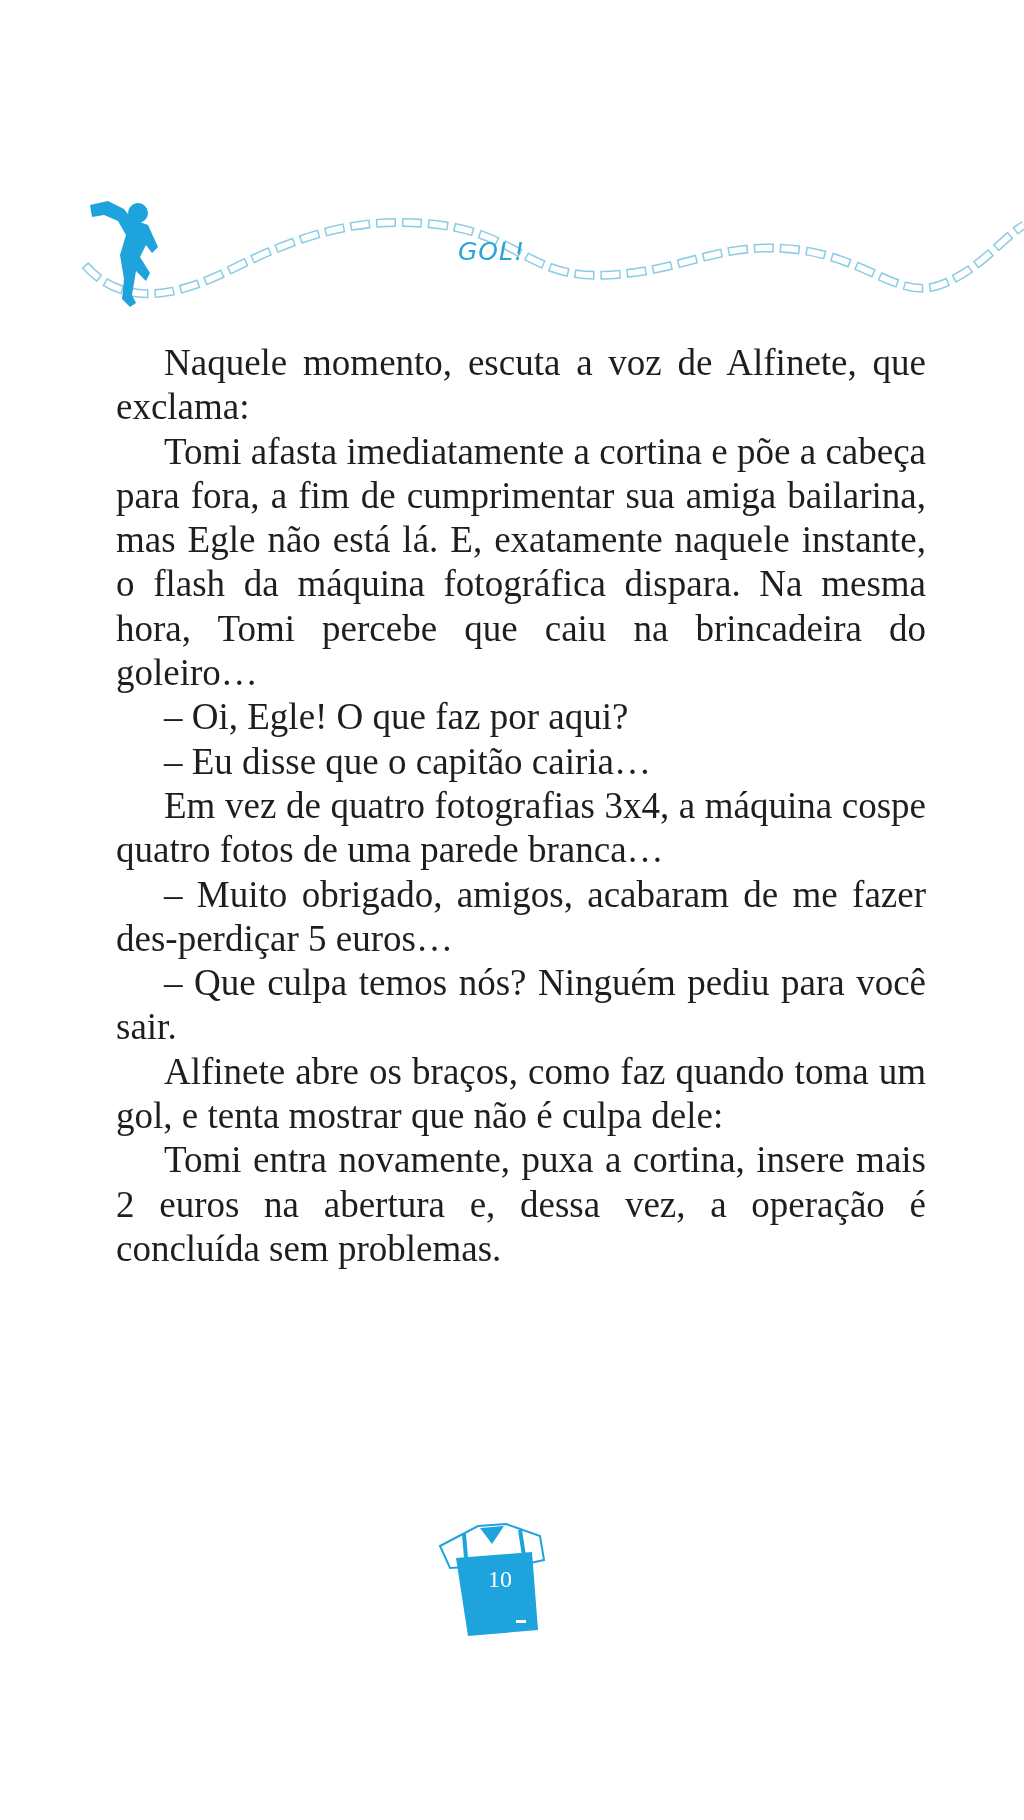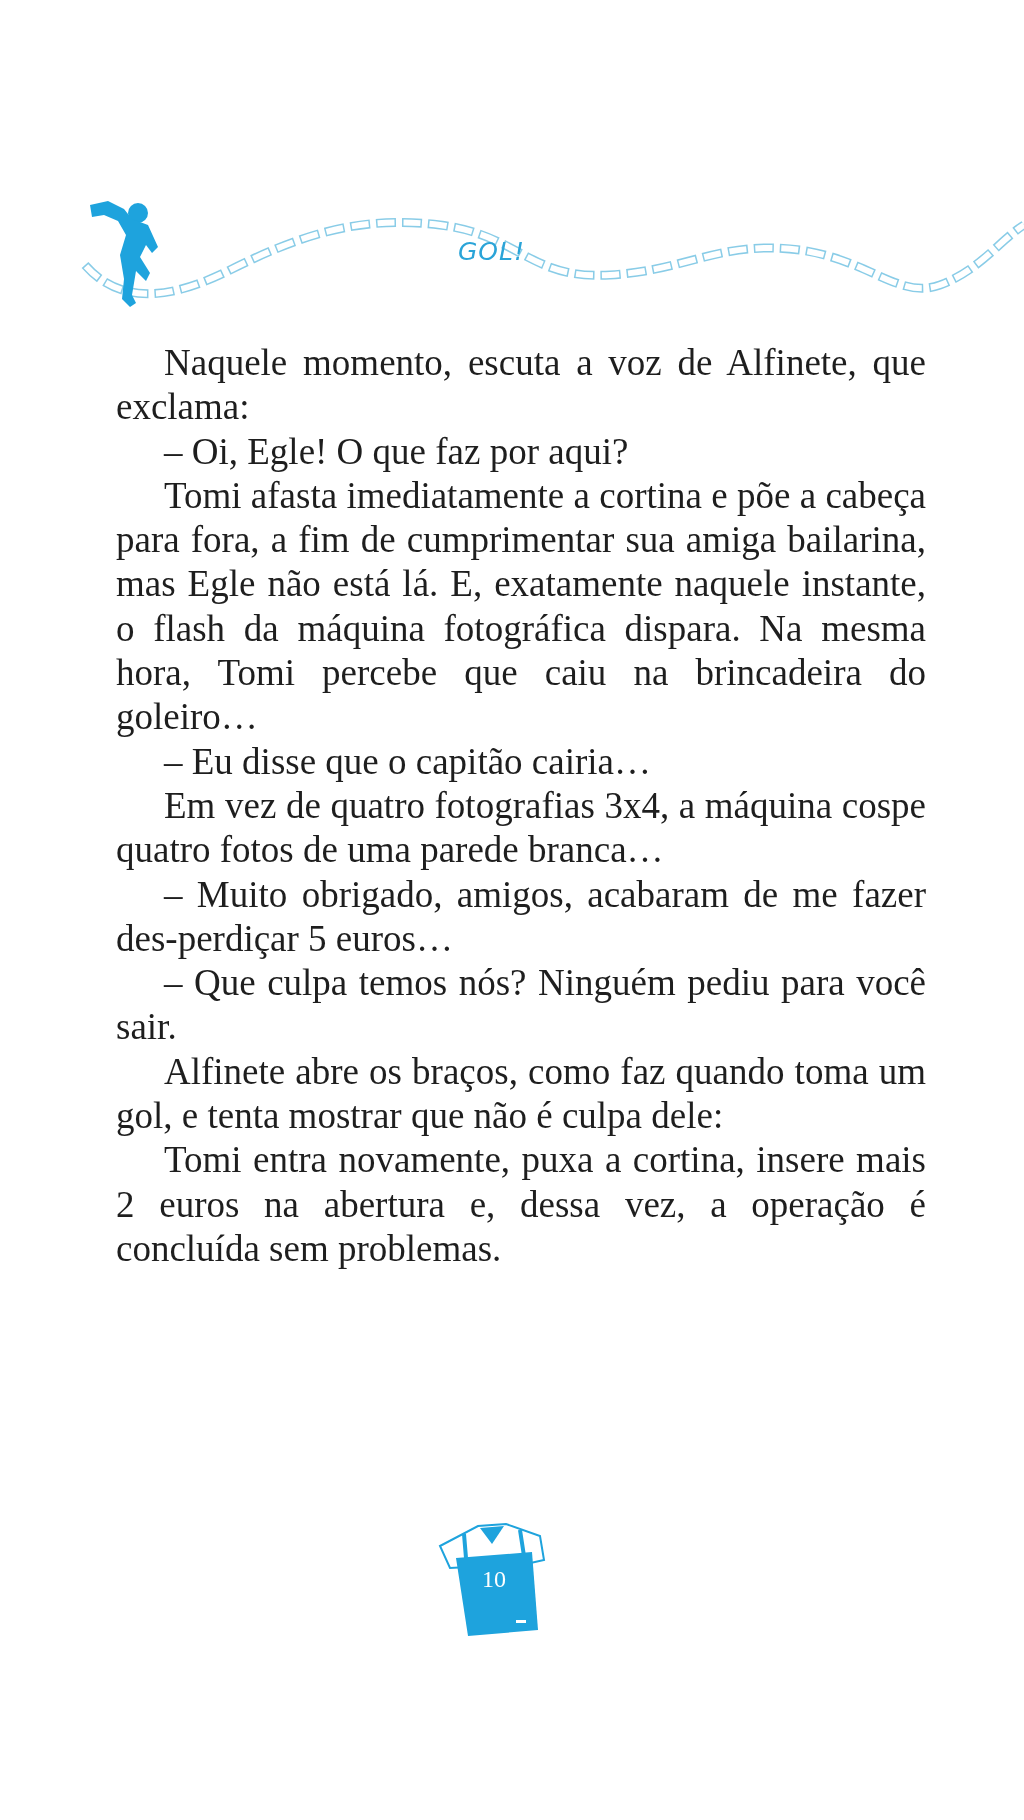--- a/index.html
+++ b/index.html
@@ -59,21 +59,21 @@
       width: 130px;
       height: 130px;
     }
     .folio svg {
       position: absolute;
       left: 0;
       top: 0;
     }
     .page-number {
       position: absolute;
-      left: 46px;
+      left: 52px;
       top: 58px;
       width: 40px;
       text-align: center;
       font-family: "Liberation Serif", serif;
       font-size: 24px;
       color: #ffffff;
     }
   </style>
 </head>
 <body>
@@ -87,22 +87,22 @@
     <g fill="#1ea3dd">
       <circle cx="138" cy="18" r="10"></circle>
       <path d="M 90 10 L 108 6 L 124 14 L 132 24 L 148 30 L 158 52 L 152 58 L 146 50 L 140 62 L 150 78 L 146 86 L 136 76 L 132 100 L 136 108 L 130 112 L 122 104 L 124 84 L 120 60 L 126 40 L 118 26 L 104 20 L 92 22 Z"></path>
     </g>
   </svg>
   <span class="running-title">GOL!</span>
 </div>
 
 <div class="body-text">
   <p class="para">Naquele momento, escuta a voz de Alfinete, que exclama:</p>
+  <p class="para">Tomi afasta imediatamente a cortina e põe a cabeça para fora, a fim de cumprimentar sua amiga bailarina, mas Egle não está lá. E, exatamente naquele instante, o flash da máquina fotográfica dispara. Na mesma hora, Tomi percebe que caiu na brincadeira do goleiro…</p>
   <p class="para">– Oi, Egle! O que faz por aqui?</p>
-  <p class="para">Tomi afasta imediatamente a cortina e põe a cabeça para fora, a fim de cumprimentar sua amiga bailarina, mas Egle não está lá. E, exatamente naquele instante, o flash da máquina fotográfica dispara. Na mesma hora, Tomi percebe que caiu na brincadeira do goleiro…</p>
   <p class="para">– Eu disse que o capitão cairia…</p>
   <p class="para">Em vez de quatro fotografias 3x4, a máquina cospe quatro fotos de uma parede branca…</p>
   <p class="para">– Muito obrigado, amigos, acabaram de me fazer des-perdiçar 5 euros…</p>
   <p class="para">– Que culpa temos nós? Ninguém pediu para você sair.</p>
   <p class="para">Alfinete abre os braços, como faz quando toma um gol, e tenta mostrar que não é culpa dele:</p>
   <p class="para">Tomi entra novamente, puxa a cortina, insere mais 2 euros na abertura e, dessa vez, a operação é concluída sem problemas.</p>
 </div>
 
 <div class="folio">
   <svg width="130" height="130" viewBox="0 0 130 130">

